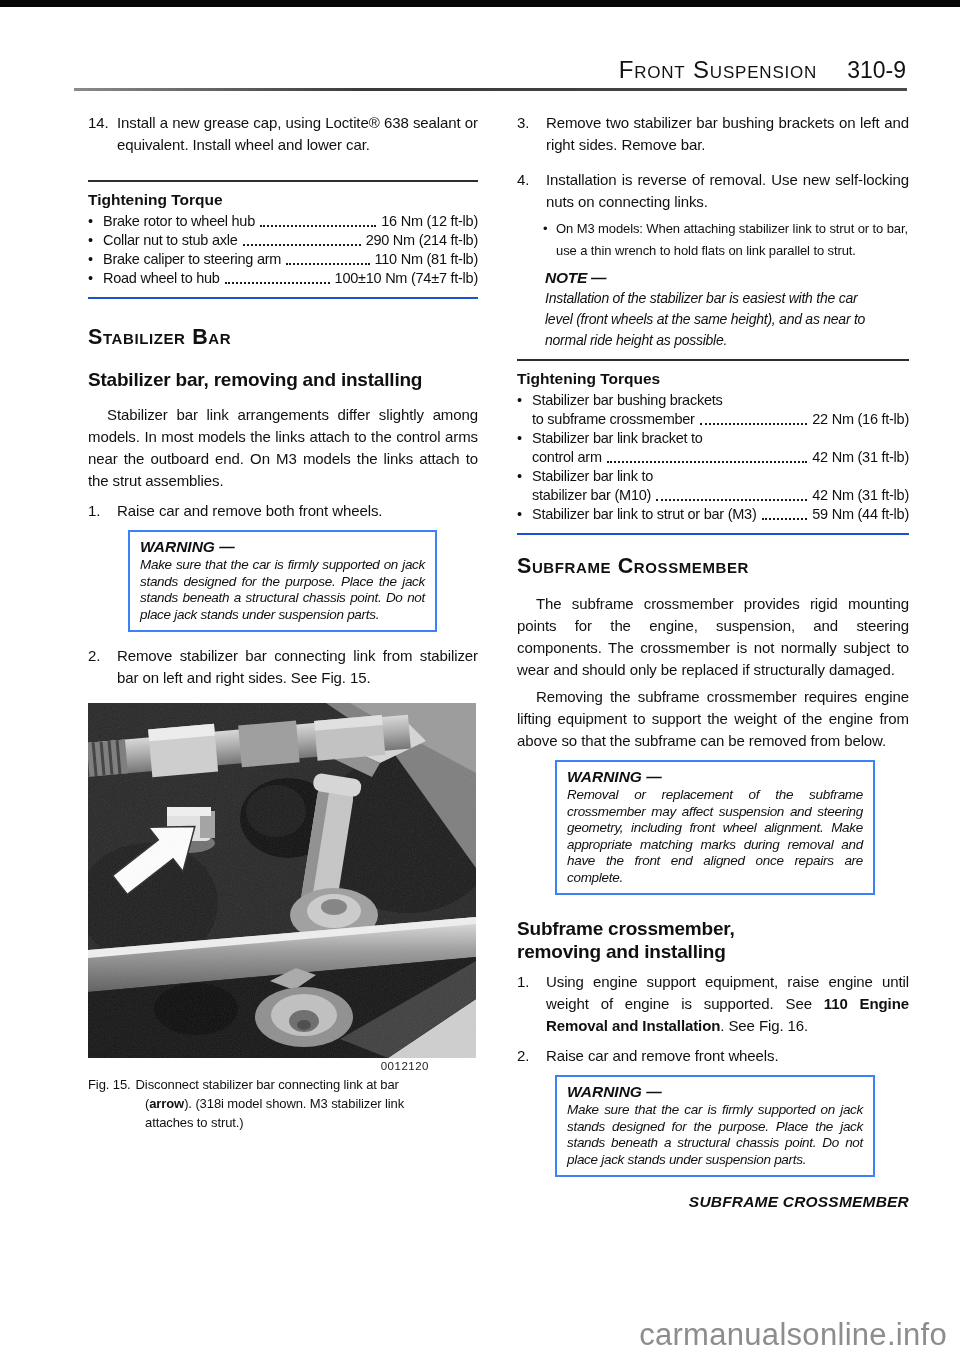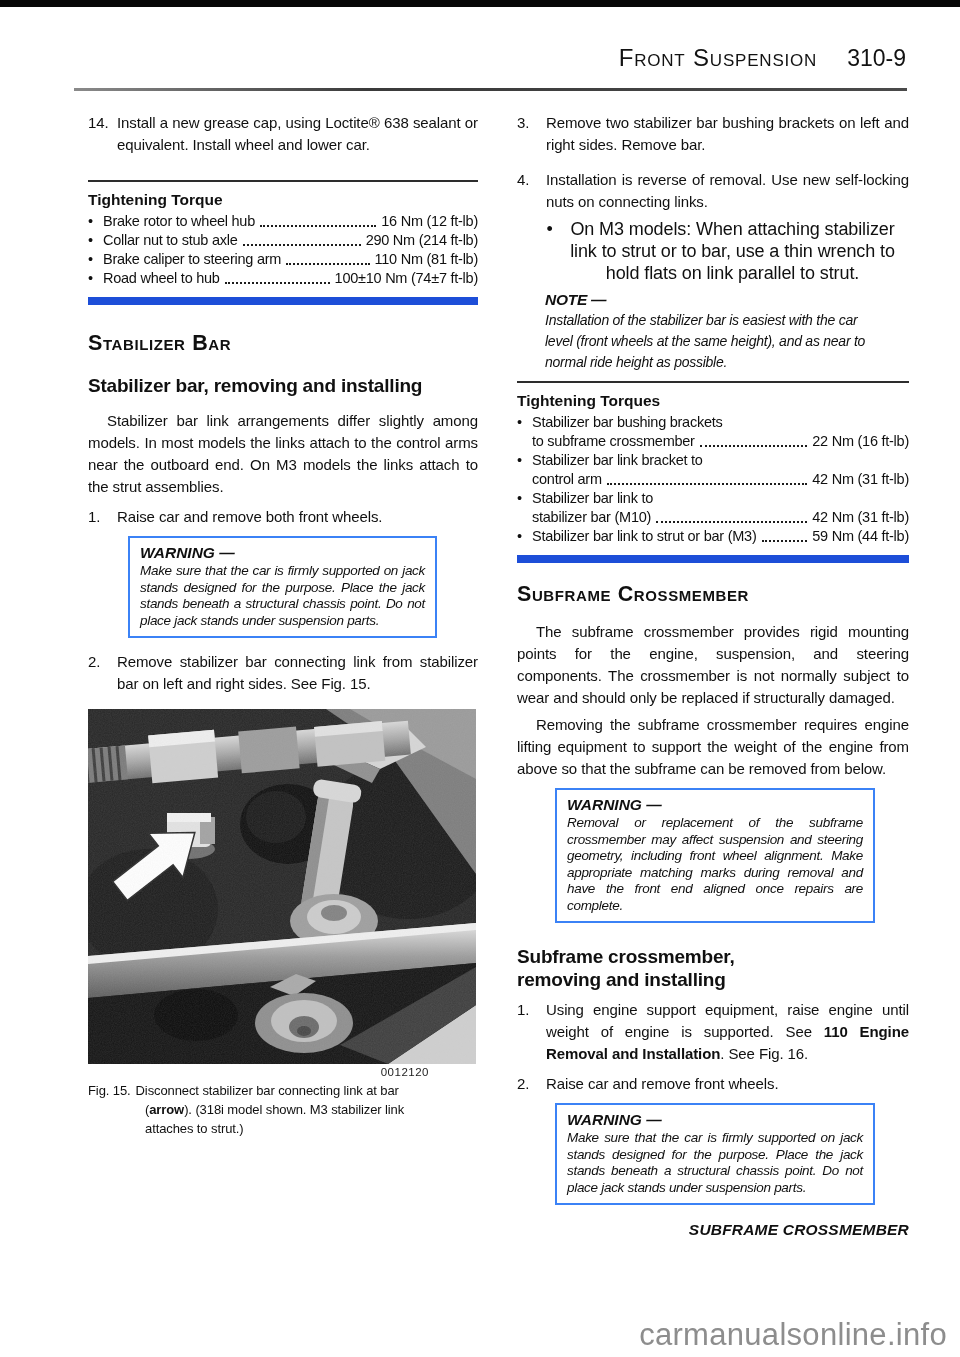--- a/index.html
+++ b/index.html
@@ -5,39 +5,39 @@
   html,body{margin:0;padding:0;}
   body{
     width:960px;height:1357px;position:relative;overflow:hidden;
     background:#ffffff;color:#101010;
     font-family:"Liberation Sans", sans-serif;
     -webkit-font-smoothing:antialiased;
   }
   .topbar{position:absolute;top:0;left:0;width:960px;height:7px;background:#070707;}
 
   
-  .page-header{position:absolute;top:44px;left:88px;width:818px;text-align:right;white-space:nowrap;}
+  .page-header{position:absolute;top:56px;left:88px;width:818px;text-align:right;white-space:nowrap;}
   .hdr-section{font-variant:small-caps;font-size:24px;letter-spacing:0.8px;color:#121212;}
   .hdr-number{font-size:23px;margin-left:30px;color:#121212;}
   .header-rule{position:absolute;top:88px;left:74px;width:833px;height:3px;
     background:linear-gradient(to right,#8a8a8a,#3a3a3a 35%,#4a4a4a);}
 
   
   .col{position:absolute;top:112px;}
   .col-left{left:88px;width:390px;}
   .col-right{left:517px;width:392px;}
 
   
   .step{display:flex;font-size:15px;line-height:22px;letter-spacing:-0.1px;}
   .step .num{width:29px;flex:none;}
   .step .txt{flex:1;text-align:justify;}
   .step .txt b{letter-spacing:-0.1px;}
 
   
-  .torque{border-top:2px solid #2d2d2d;border-bottom:8px solid #1d4ed8;padding:7px 0 9px;}
+  .torque{border-top:2px solid #2d2d2d;border-bottom:2px solid #1d4ed8;padding:7px 0 9px;}
   .t-title{font-weight:bold;font-size:15.5px;line-height:21px;margin-bottom:2px;}
   .t-row{display:flex;align-items:flex-end;font-size:14.5px;line-height:19px;letter-spacing:-0.25px;}
   .t-row::before{content:"\2022";width:15px;flex:none;}
   .t-lab{flex:none;}
   .leader{flex:1 1 6px;min-width:6px;border-bottom:2px dotted #1c1c1c;align-self:flex-end;margin:0 5px 4px 5px;}
   .t-val{flex:none;white-space:nowrap;}
   .t-multi{align-items:flex-start;}
   .t-body{flex:1;min-width:0;}
   .t-l1{font-size:14.5px;line-height:19px;}
   .t-l2{display:flex;align-items:baseline;font-size:14.5px;line-height:19px;}
@@ -51,21 +51,21 @@
   
   .warning{border:2px solid #3b82f6;font-style:italic;font-size:13.5px;line-height:16.5px;
     letter-spacing:-0.3px;text-align:justify;padding:5px 10px 7px 10px;}
   .w-title{font-weight:bold;font-size:15.5px;line-height:20px;font-style:italic;letter-spacing:0;}
   .col-left .warning{margin-left:40px;width:285px;}
   .col-right .warning{margin-left:38px;width:296px;}
 
   .note{margin-left:28px;width:338px;font-style:italic;font-size:14px;line-height:21px;letter-spacing:-0.25px;}
   .n-title{font-weight:bold;font-size:15.5px;line-height:21px;}
 
-  .bullet-item{display:flex;margin-left:26px;font-size:18px;line-height:22px;letter-spacing:-0.1px;text-align:center;}
+  .bullet-item{display:flex;margin-left:26px;font-size:13px;line-height:22px;letter-spacing:-0.1px;}
   .bullet-item::before{content:"\2022";width:13px;flex:none;}
   .bullet-item .btxt{flex:1;}
 
   
   .figure{margin-top:14px;width:344px;}
   .figure svg{display:block;}
   .fig-id{text-align:right;font-size:11.5px;letter-spacing:0.5px;color:#1d1d1d;margin-top:2px;padding-right:3px;}
   .caption{font-size:13px;line-height:19px;margin-top:3px;padding-left:57px;text-indent:-57px;letter-spacing:-0.1px;}
   .cap-label{font-weight:normal;padding-right:5px;}
 

